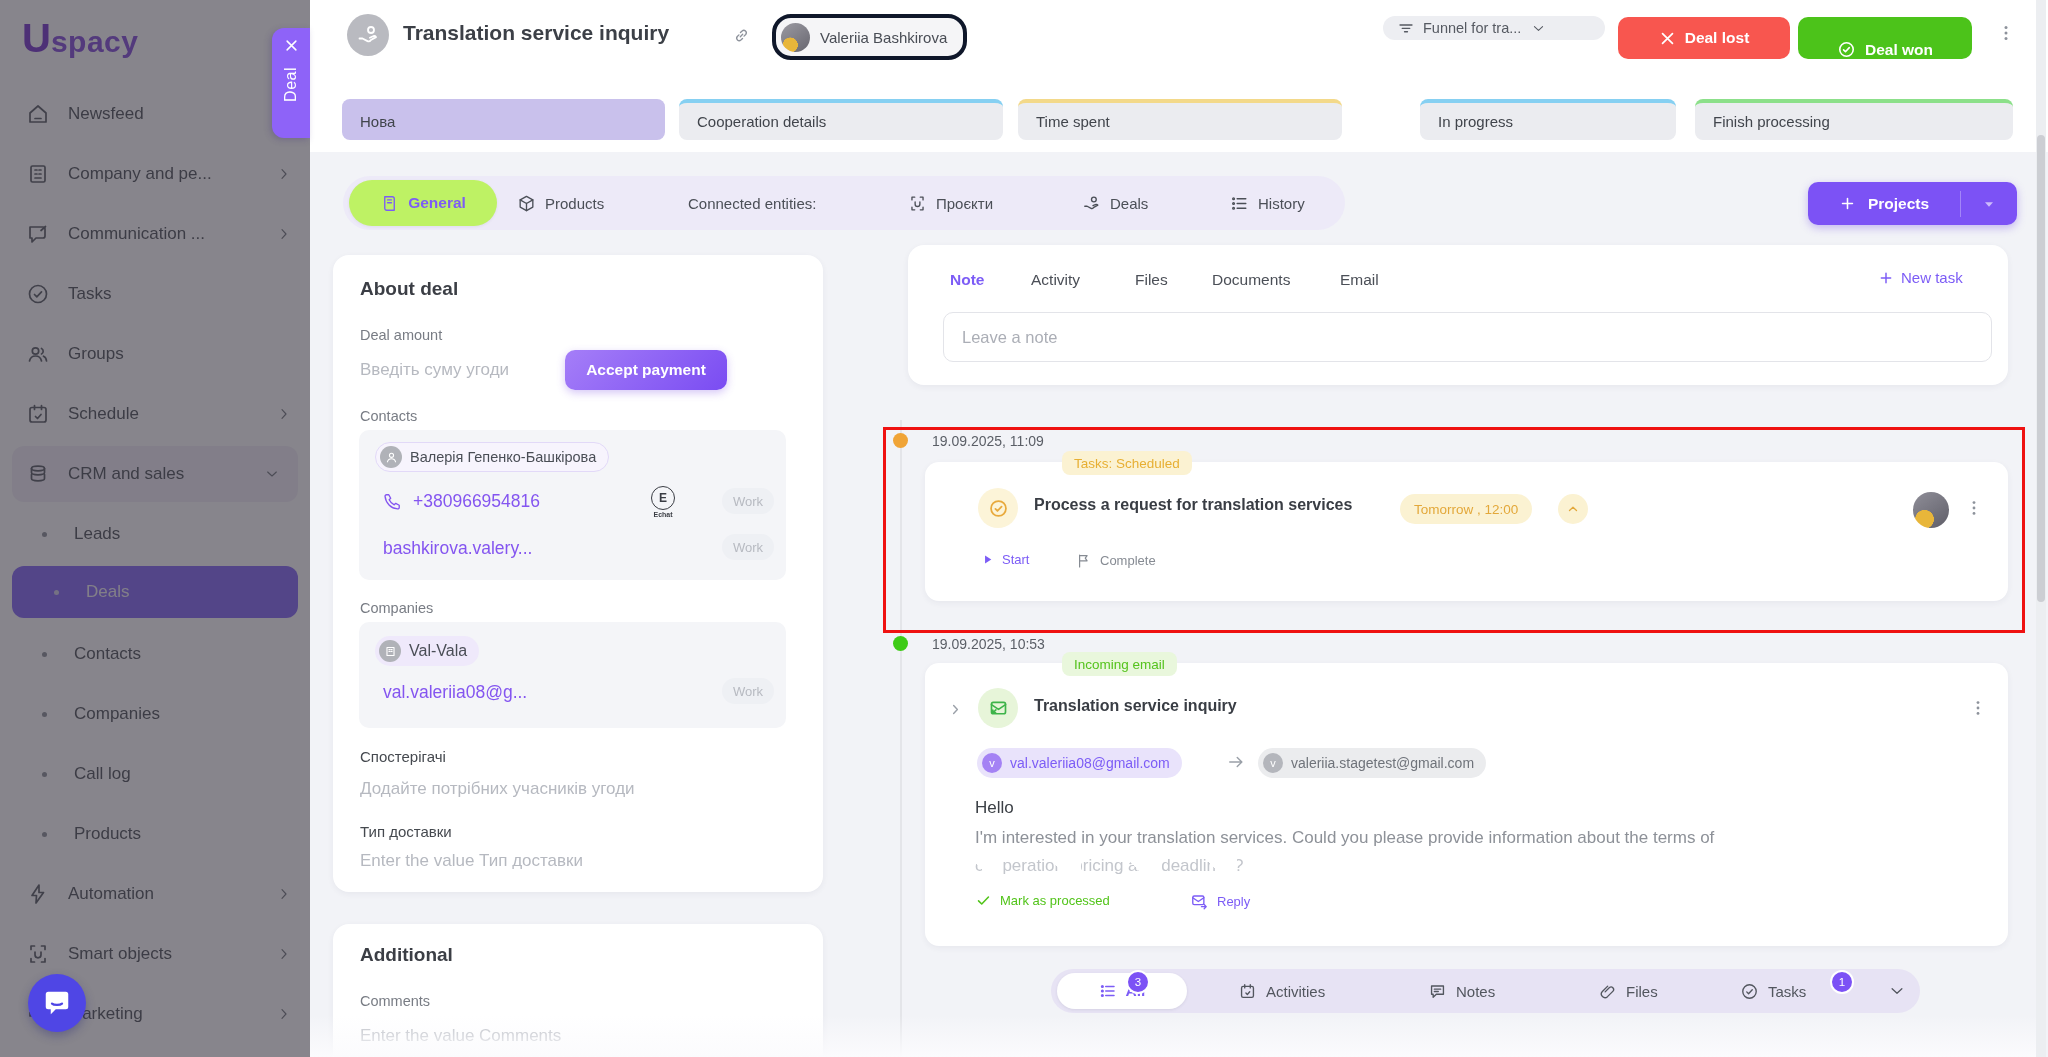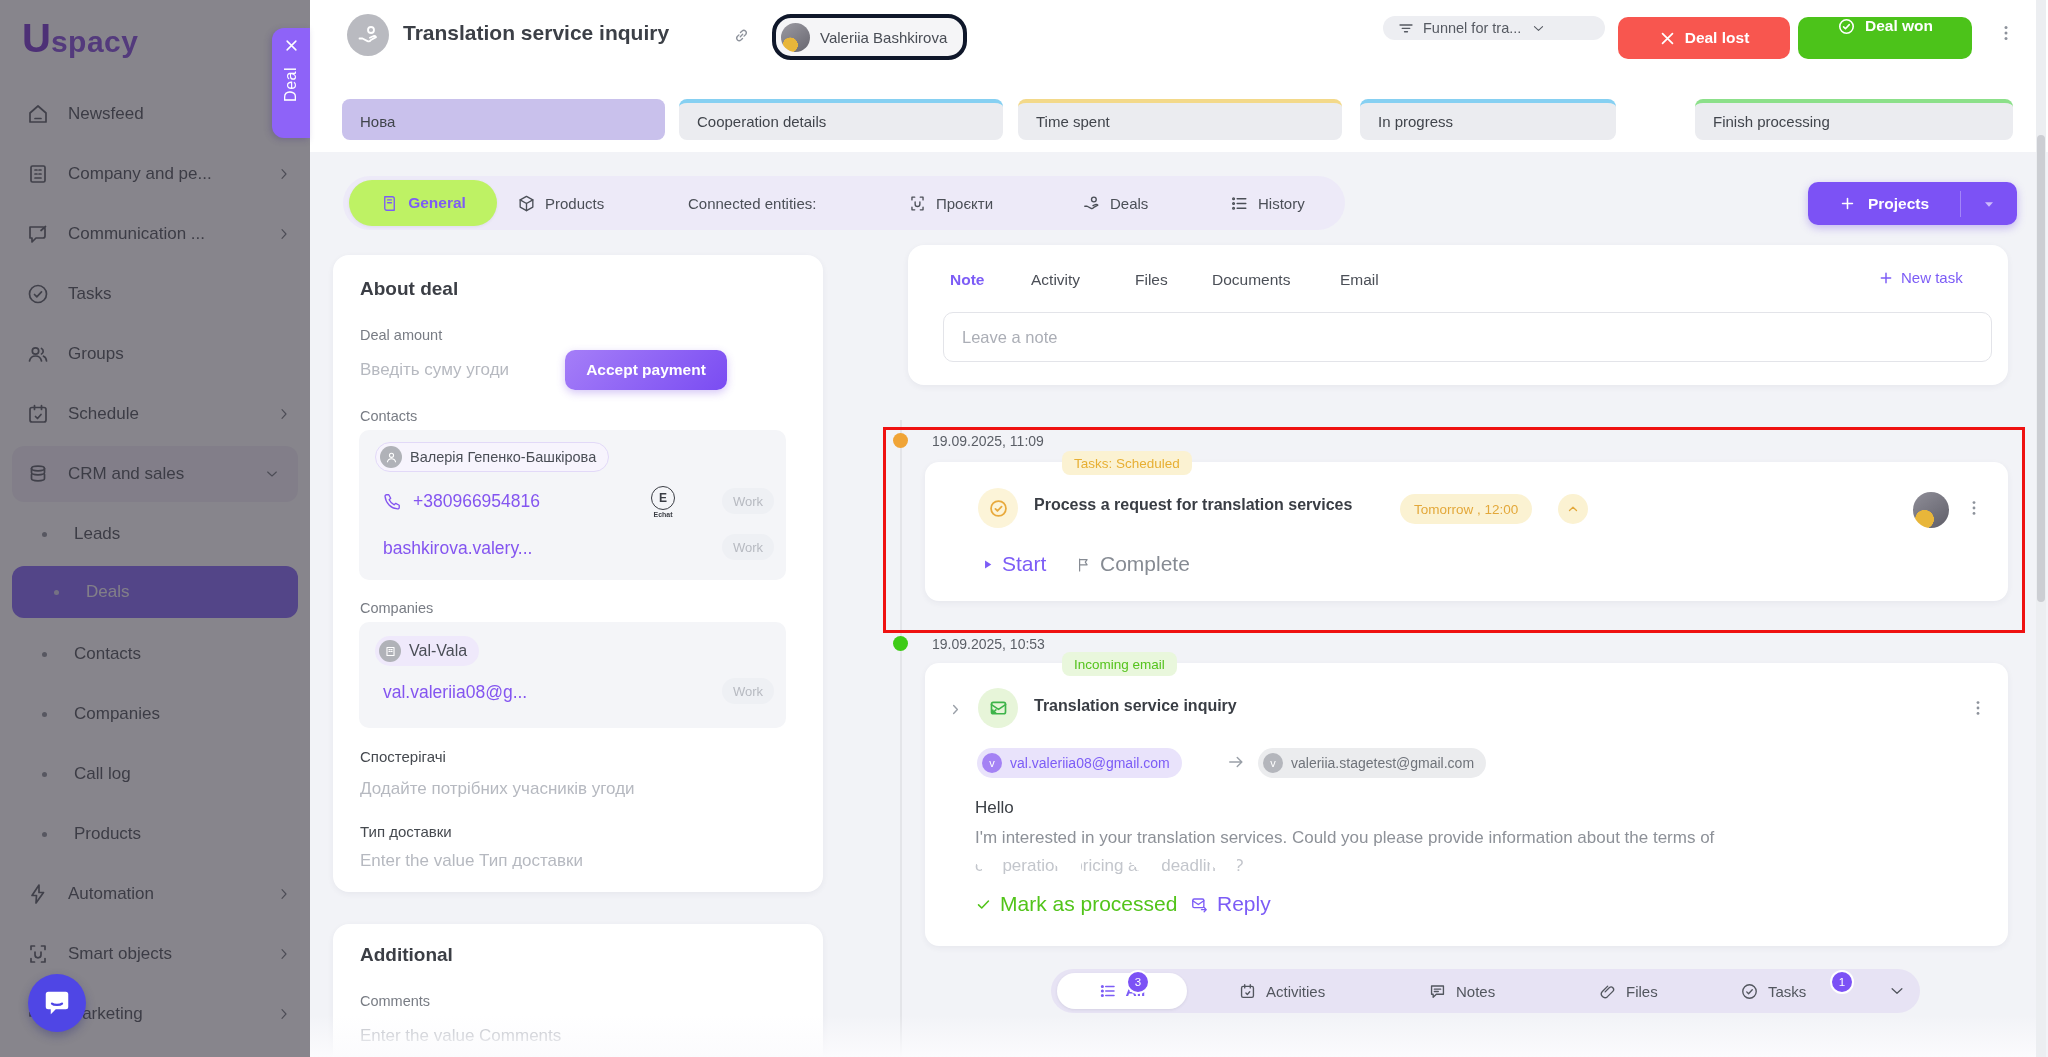--- a/index.html
+++ b/index.html
@@ -32,21 +32,21 @@
   #main-header{position:absolute;left:310px;top:0;width:1738px;height:152px;background:#fff;}
   .deal-avatar{left:347px;top:14px;width:42px;height:42px;border-radius:50%;background:#b9bac0;display:flex;align-items:center;justify-content:center;color:#fff;}
   .page-title{left:403px;top:21px;font-size:21px;font-weight:600;color:#3c4047;}
   .link-ic{left:732px;top:26px;color:#8d929b;width:19px;height:19px;}
   .owner-chip{left:772px;top:14px;height:38px;border-radius:19px;background:#f5f5f7;border:4px solid #0f172a;display:flex;align-items:center;padding:0 16px 0 5px;}
   .owner-av{width:29px;height:29px;border-radius:50%;margin-right:10px;background:radial-gradient(circle at 32% 76%,#e8b63a 0 25%,transparent 26%),linear-gradient(145deg,#9b9aa2,#67666f);}
   .owner-name{font-size:15px;color:#494d55;}
   .funnel-pill{left:1383px;top:16px;width:222px;height:24px;border-radius:19px;background:#edeef2;display:flex;align-items:center;padding:0 14px;box-sizing:border-box;color:#565a62;}
   .funnel-pill .txt{font-size:14.5px;margin:0 10px 0 8px;}
   .btn-lost{left:1618px;top:17px;width:172px;height:42px;border-radius:10px;background:#f8564f;color:#fff;display:flex;align-items:center;justify-content:center;font-size:15.5px;font-weight:600;gap:9px;}
-  .btn-won{left:1798px;top:17px;width:174px;height:42px;border-radius:10px;background:#4cc31a;color:#fff;display:flex;align-items:flex-start;justify-content:center;font-size:15.5px;font-weight:600;gap:9px;}
+  .btn-won{left:1798px;top:17px;width:174px;height:42px;border-radius:10px;background:#4cc31a;color:#fff;display:flex;align-items:flex-end;justify-content:center;font-size:15.5px;font-weight:600;gap:9px;}
   .kebab{color:#8d929b;width:20px;height:20px;}
 
   
   .stage{top:99px;height:41px;border-radius:8px;background:#ebecf0;border-top:4px solid var(--c);box-sizing:border-box;display:flex;align-items:center;padding:0 18px;font-size:15px;color:#41454c;}
   .stage-active{background:#c9c1ec;border-top:4px solid #c9c1ec;}
 
   
   .navbar{left:343px;top:176px;width:1002px;height:54px;background:#edeaf8;border-radius:27px;}
   .gen-pill{left:6px;top:4px;width:148px;height:46px;background:#bef264;border-radius:23px;display:flex;align-items:center;justify-content:center;gap:9px;color:#7c5cf6;font-size:15.5px;font-weight:600;box-shadow:0 1px 3px rgba(60,60,90,.08);}
   .nav-item{top:0;height:54px;display:flex;align-items:center;gap:9px;color:#4b4f57;font-size:15px;}
@@ -88,21 +88,21 @@
   .badge-task{background:#fbf2d2;color:#e7af33;}
   .badge-mail{background:#e9f7dc;color:#55c31d;}
   .ev-card{background:#fff;border-radius:14px;box-shadow:0 2px 6px rgba(50,50,80,.06);z-index:10;}
   .ev-chevron{color:#9aa0a8;width:15px;height:15px;}
   .ev-icon{width:40px;height:40px;border-radius:50%;display:flex;align-items:center;justify-content:center;}
   .ev-title{font-size:16px;font-weight:600;color:#393d44;}
   .due-chip{height:30px;border-radius:15px;background:#fbf2d2;color:#e3a83a;font-size:13.5px;display:inline-flex;align-items:center;padding:0 14px;}
   .up-circ{width:30px;height:30px;border-radius:50%;background:#fbf2d2;color:#e3a83a;display:flex;align-items:center;justify-content:center;}
   .up-circ svg{width:14px;height:14px;}
   .task-av{width:36px;height:36px;border-radius:50%;background:radial-gradient(circle at 32% 76%,#e8b63a 0 25%,transparent 26%),linear-gradient(145deg,#8f8e98,#5f5e68);}
-  .act-link{font-size:21px;display:flex;align-items:center;gap:8px;}
+  .act-link{font-size:13px;display:flex;align-items:center;gap:8px;}
   .mail-chip{height:30px;border-radius:15px;display:inline-flex;align-items:center;gap:8px;padding:0 12px 0 5px;font-size:14px;}
   .mc-av{width:20px;height:20px;border-radius:50%;color:#fff;font-size:11px;display:flex;align-items:center;justify-content:center;}
   .body-txt{font-size:17px;color:#8d9198;}
   .teeth{left:925px;top:852px;width:1081px;height:38px;background:conic-gradient(from 45deg at 50% 0%,#fff 0 90deg,rgba(255,255,255,0) 90deg);background-size:78px 38px;background-repeat:repeat-x;z-index:11;}
   .annotation{left:883px;top:427px;width:1142px;height:206px;border:3px solid #ef1111;z-index:40;box-sizing:border-box;}
 
   
   .filterbar{left:1051px;top:969px;width:869px;height:44px;background:#e7e3f4;border-radius:22px;z-index:5;}
   .all-pill{left:6px;top:4px;width:130px;height:36px;background:#fff;border-radius:18px;display:flex;align-items:center;justify-content:center;gap:9px;color:#7c5cf6;font-size:15.5px;font-weight:600;box-shadow:0 1px 3px rgba(60,60,90,.1);}
   .cnt-badge{width:20px;height:20px;border-radius:50%;background:#7c52f5;border:2px solid #fff;color:#fff;font-size:11.5px;display:flex;align-items:center;justify-content:center;z-index:6;box-sizing:content-box;}
@@ -343,21 +343,21 @@
 
   <div class="abs stage" style="left:679px;width:324px;--c:#86d0f2">
       <span>Cooperation details</span>
     </div>
   <div class="abs stage stage-active" style="left:342px;width:323px">
       <span>Нова</span>
     </div>
   <div class="abs stage" style="left:1018px;width:324px;--c:#f3d98a">
       <span>Time spent</span>
     </div>
-  <div class="abs stage" style="left:1360px;width:256px;--c:#86d0f2">
+  <div class="abs stage" style="left:1420px;width:256px;--c:#86d0f2">
       <span>In progress</span>
     </div>
   <div class="abs stage" style="left:1695px;width:318px;--c:#8ce08a">
       <span>Finish processing</span>
     </div>
 
   <div class="abs navbar">
     <div class="abs gen-pill">
       <svg width="19" height="19" viewBox="0 0 24 24" class="stroke">
           <path d="M6 3.5h9.5A2.5 2.5 0 0 1 18 6v14.5H8.5A2.5 2.5 0 0 1 6 18V3.5z"></path>

